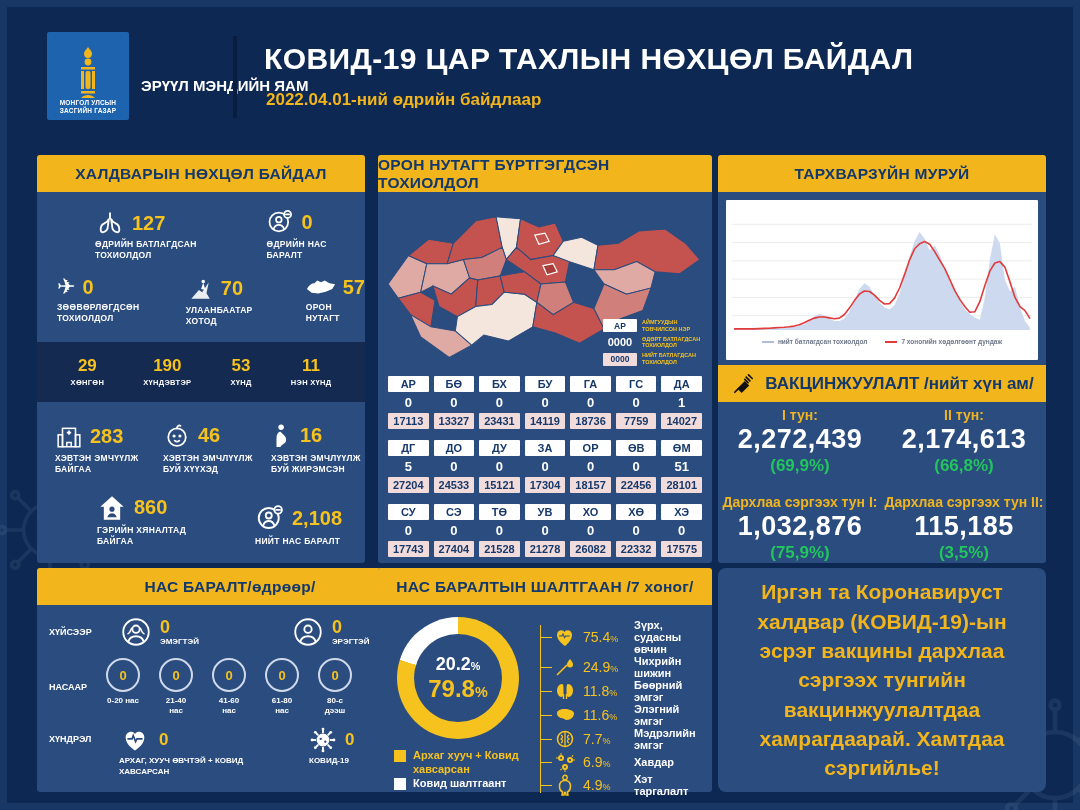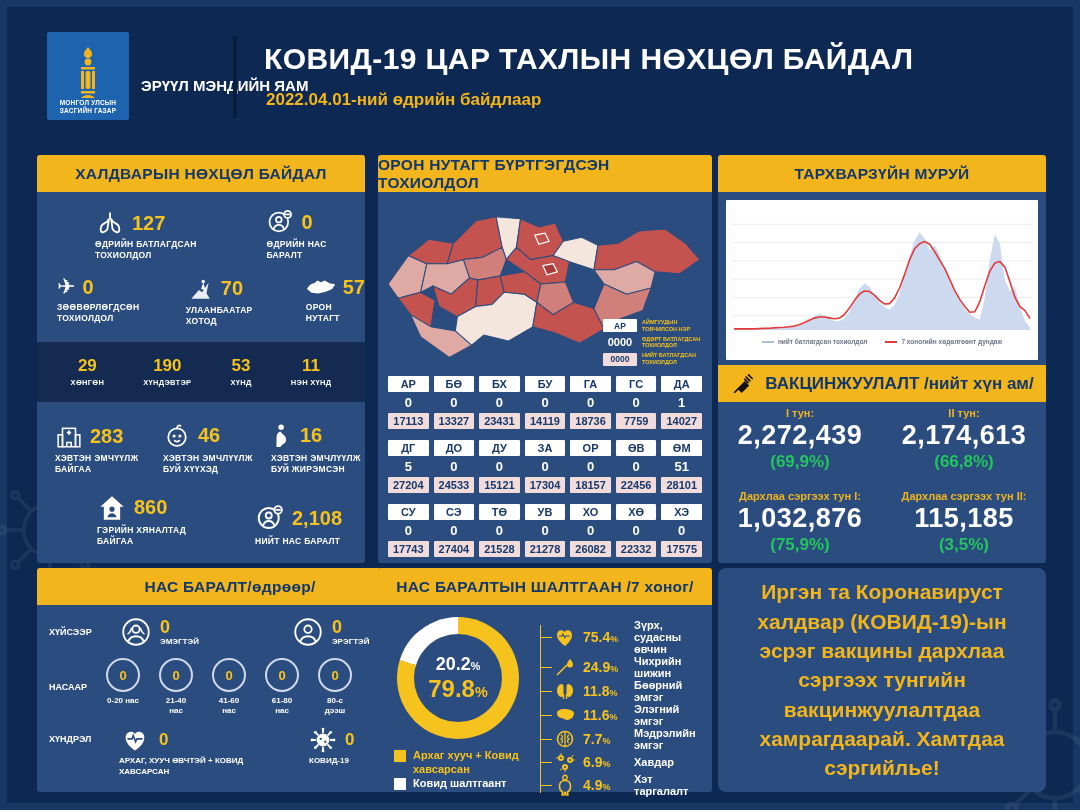--- a/index.html
+++ b/index.html
@@ -62,21 +62,21 @@
   
   .chartbox{position:absolute;left:8px;top:45px;right:8px;height:160px;background:#fff;border-radius:1px;}
   .chartbox svg{display:block;margin:6px auto 0 auto;}
   .chart-legend{display:flex;justify-content:center;gap:18px;margin-top:4px;}
   .chart-legend .cl{display:flex;align-items:center;gap:4px;color:#6d7688;font-size:6.5px;font-weight:bold;}
   .cl .dash{width:12px;height:2px;}
   .vacc-hdr{position:absolute;left:0;top:210px;width:100%;height:37px;background:#f2b51c;display:flex;align-items:center;justify-content:center;gap:9px;
             color:#13386b;font-weight:bold;font-size:17px;}
   .vacc-grid{position:absolute;left:0;top:252px;width:100%;display:grid;grid-template-columns:1fr 1fr;row-gap:18px;}
   .vacc-cell{display:flex;flex-direction:column;align-items:center;}
-  .vacc-cell .vlabel{color:#f0b51e;font-weight:bold;font-size:11px;}
+  .vacc-cell .vlabel{color:#f0b51e;font-weight:bold;font-size:14px;}
   .vacc-cell .vnum{color:#fff;font-weight:bold;font-size:27px;letter-spacing:.5px;margin-top:1px;}
   .vacc-cell .vpct{color:#22c55e;font-weight:bold;font-size:17px;margin-top:1px;}
 
   
   .d-rows{padding:10px 10px 0 12px;display:flex;flex-direction:column;gap:9px;}
   .d-row{display:flex;align-items:center;}
   .d-rowlabel{width:56px;color:#fff;font-weight:bold;font-size:9px;flex:none;}
   .sex-item{display:flex;align-items:center;gap:7px;}
   .sex-item .col .num{color:#f6c21d;font-weight:bold;font-size:18px;line-height:1;}
   .sex-item .col .lbl{color:#fff;font-weight:bold;font-size:8px;margin-top:1px;}
@@ -103,21 +103,21 @@
   .dleg{display:flex;align-items:flex-start;gap:7px;}
   .dleg .sq{width:12px;height:12px;flex:none;margin-top:1px;}
   .dleg .lt{font-weight:bold;font-size:11px;line-height:1.25;max-width:120px;}
   .dleg.yellow .sq{background:#f6c21d;} .dleg.yellow .lt{color:#f6c21d;}
   .dleg.white .sq{background:#fff;} .dleg.white .lt{color:#fff;}
   .cause-list{position:relative;margin-left:16px;padding-left:14px;flex:1;display:flex;flex-direction:column;justify-content:space-between;padding-top:2px;padding-bottom:6px;}
   .cause-list::before{content:"";position:absolute;left:0;top:8px;bottom:10px;width:1px;background:#f6c21d;}
   .cause{display:flex;align-items:center;gap:7px;position:relative;}
   .cause::before{content:"";position:absolute;left:-14px;top:50%;width:12px;height:1px;background:#f6c21d;}
   .cause .cicon{width:22px;flex:none;display:flex;justify-content:center;}
-  .cause .cpct{color:#f6c21d;font-weight:bold;font-size:14px;width:44px;flex:none;}
+  .cause .cpct{color:#f6c21d;font-weight:normal;font-size:14px;width:44px;flex:none;}
   .cause .cpct .ps{font-size:9px;}
   .cause .clbl{color:#fff;font-weight:bold;font-size:11px;}
 
   
   .msg{color:#f2b51c;font-weight:bold;font-size:21px;line-height:1.4;text-align:center;padding:0 20px;}
 </style>
 </head>
 <body>
 
 <div class="stage">

